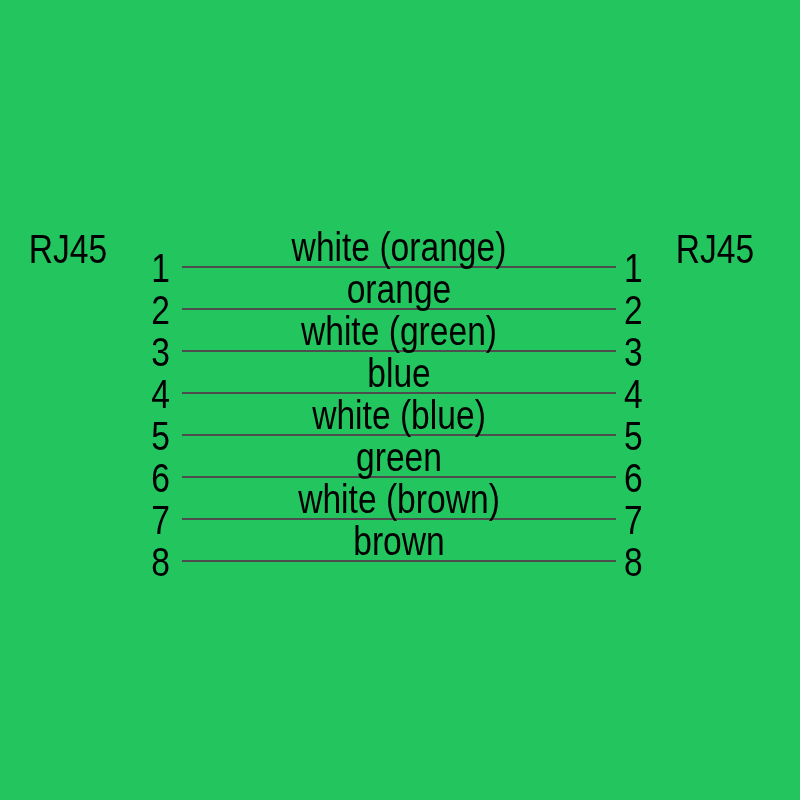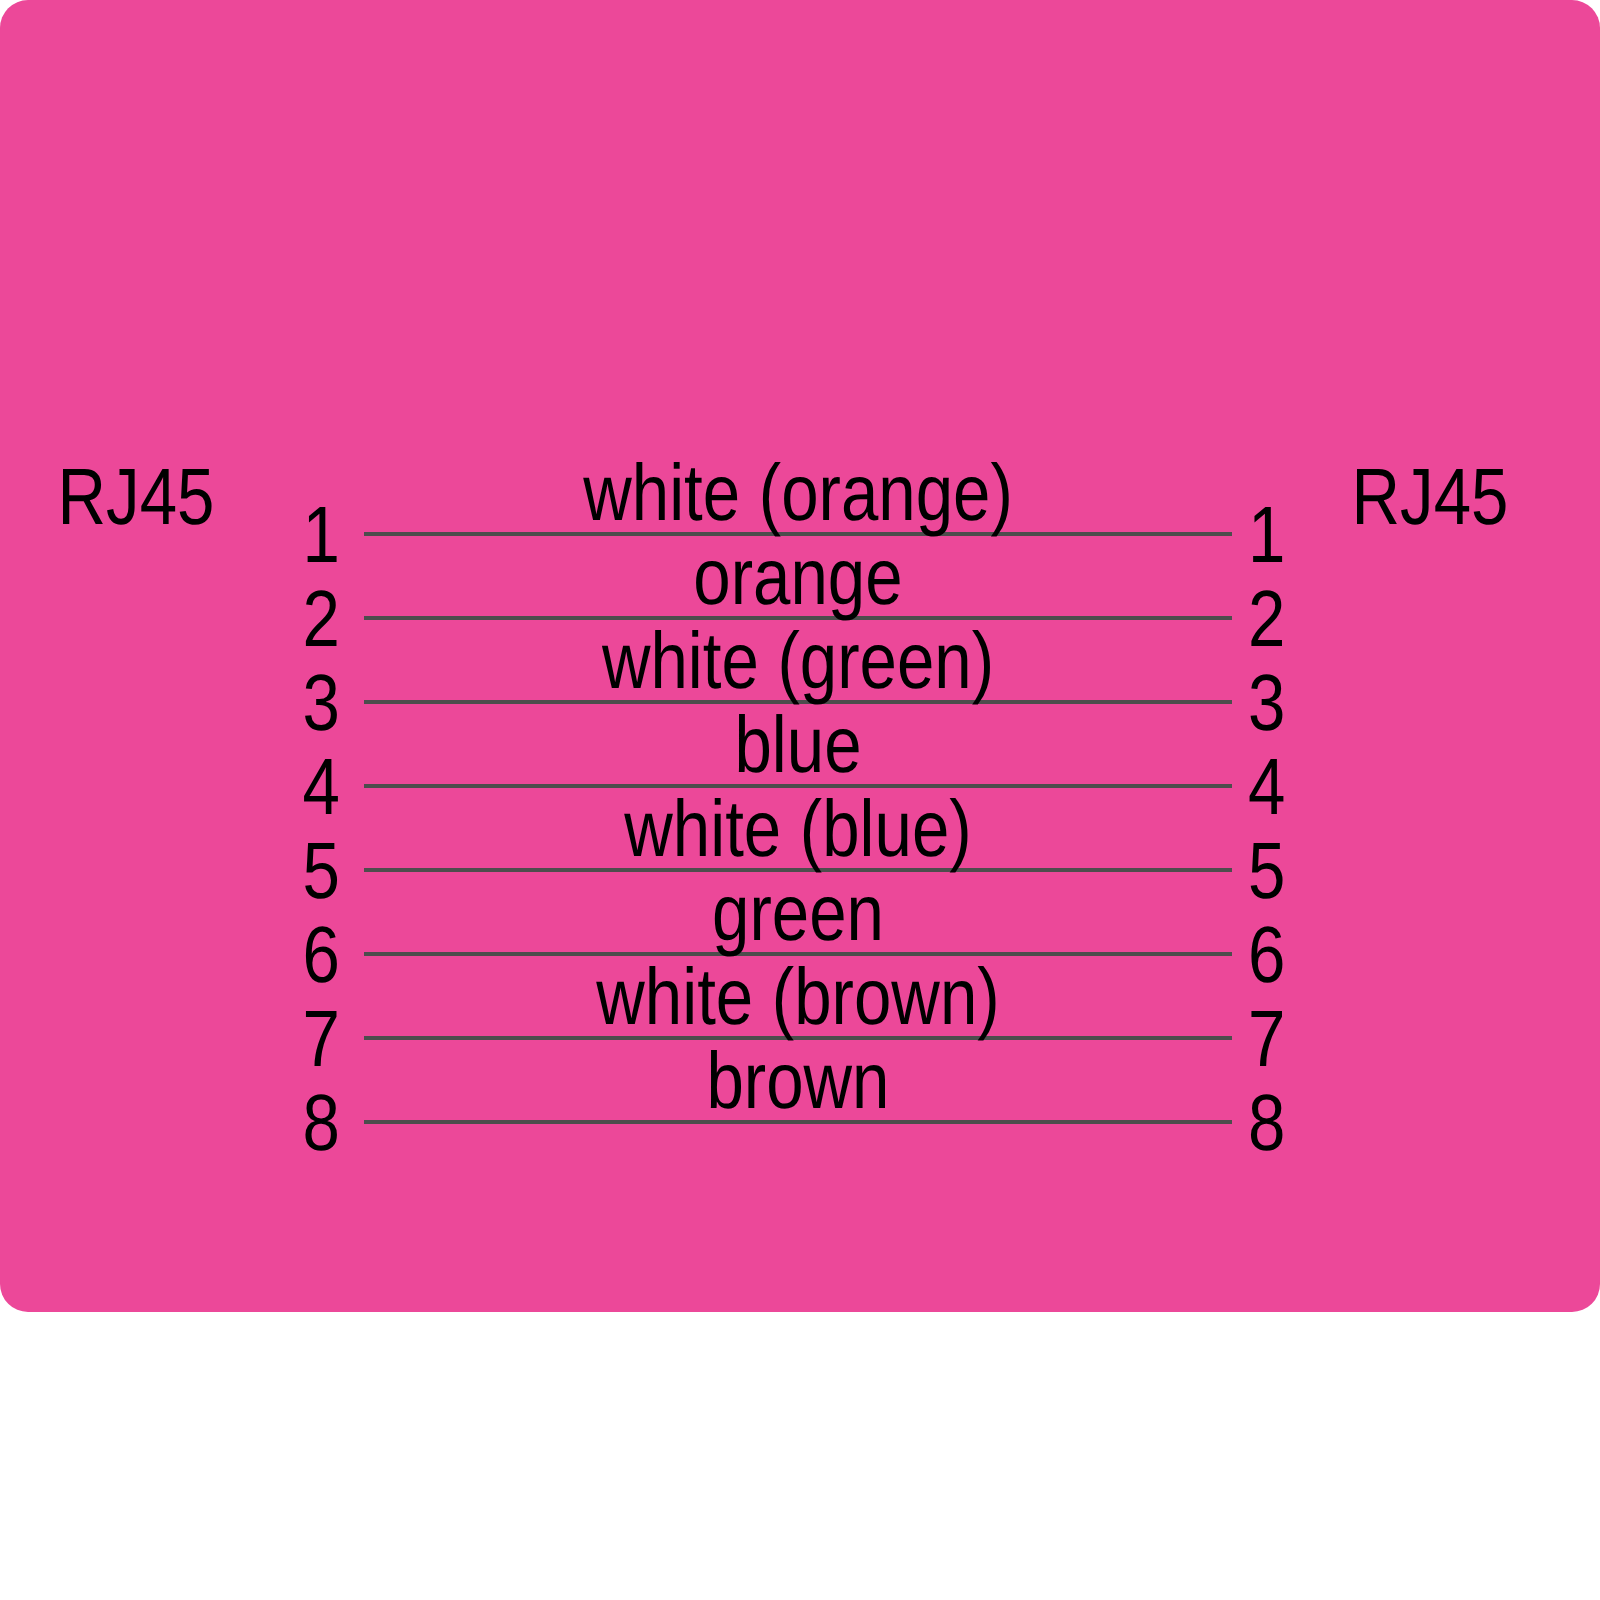--- a/index.html
+++ b/index.html
@@ -3,26 +3,25 @@
 <meta charset="utf-8">
 <style>
   html, body {
     margin: 0;
     padding: 0;
     background: #ffffff;
   }
   .canvas {
     position: relative;
     width: 800px;
-    height: 656px;
-    background: #ec4899;
+    height: 800px;
+    background: #22c55e;
     overflow: hidden;
     font-family: "Liberation Sans", "DejaVu Sans", sans-serif;
     color: #000000;
-    border-radius: 14px;
   }
   .connector-label {
     position: absolute;
     top: 229px;
     width: 140px;
     font-size: 40px;
     line-height: 40px;
     text-align: center;
     transform: scaleX(0.84);
     transform-origin: 50% 50%;

